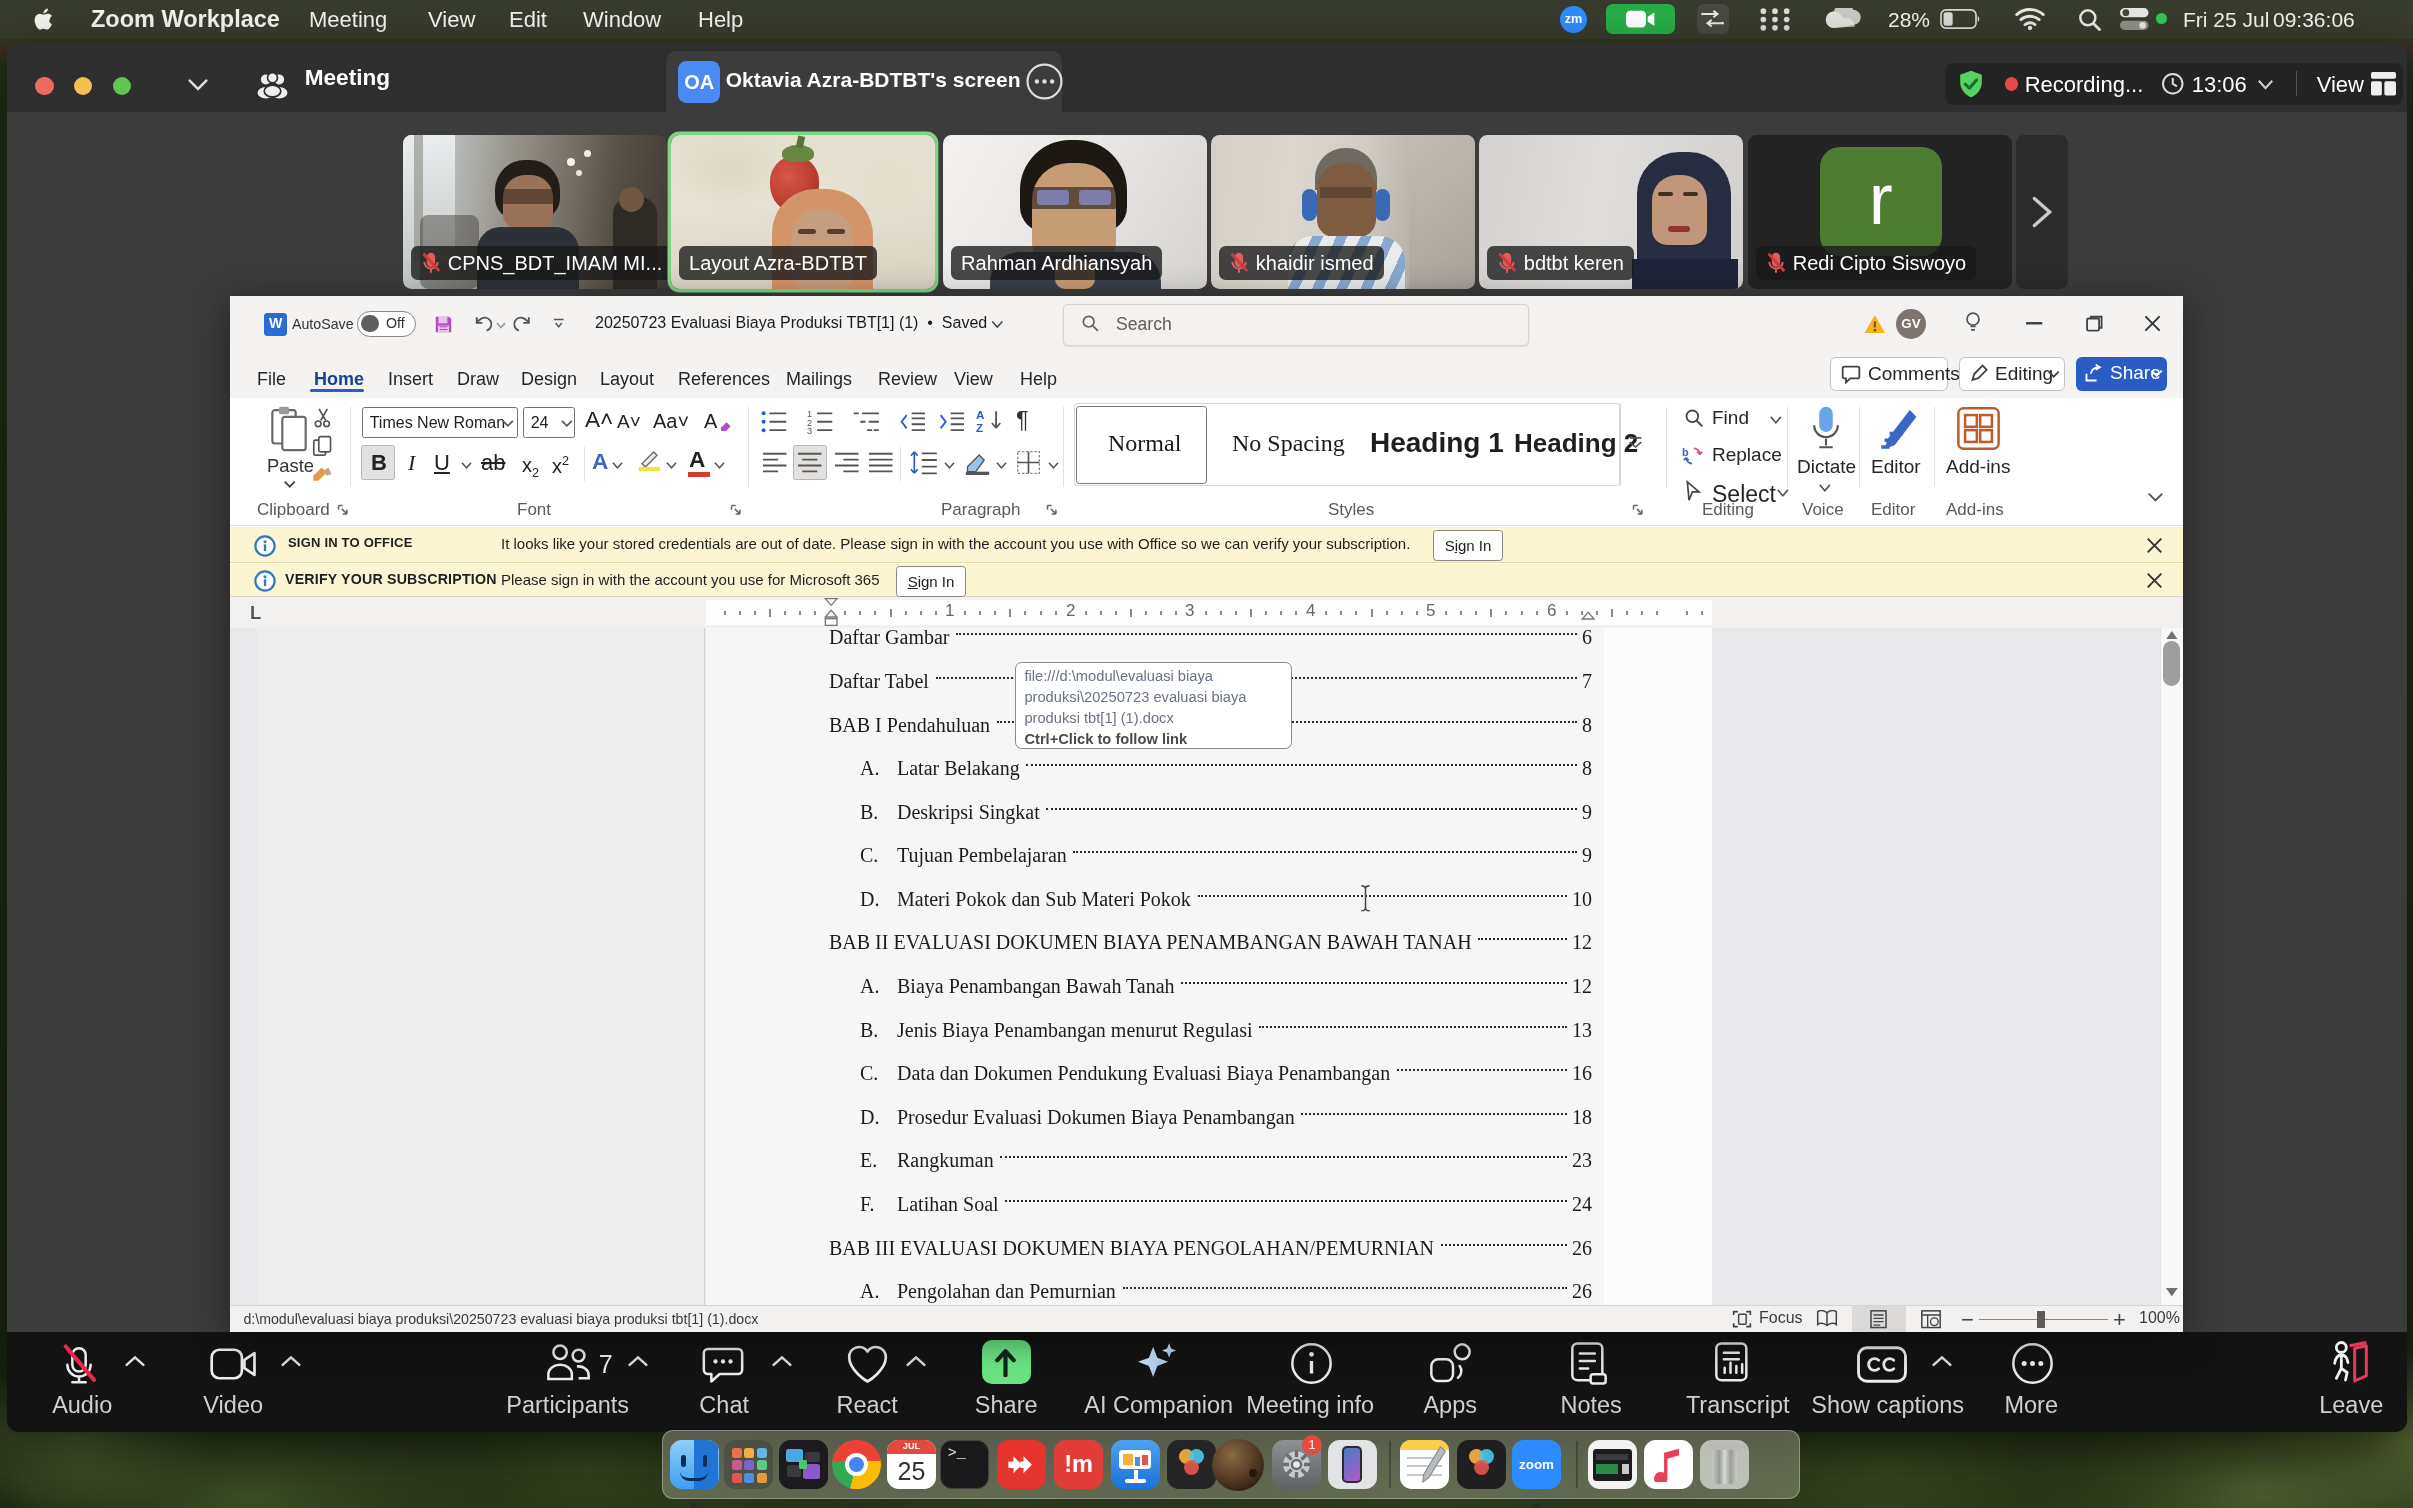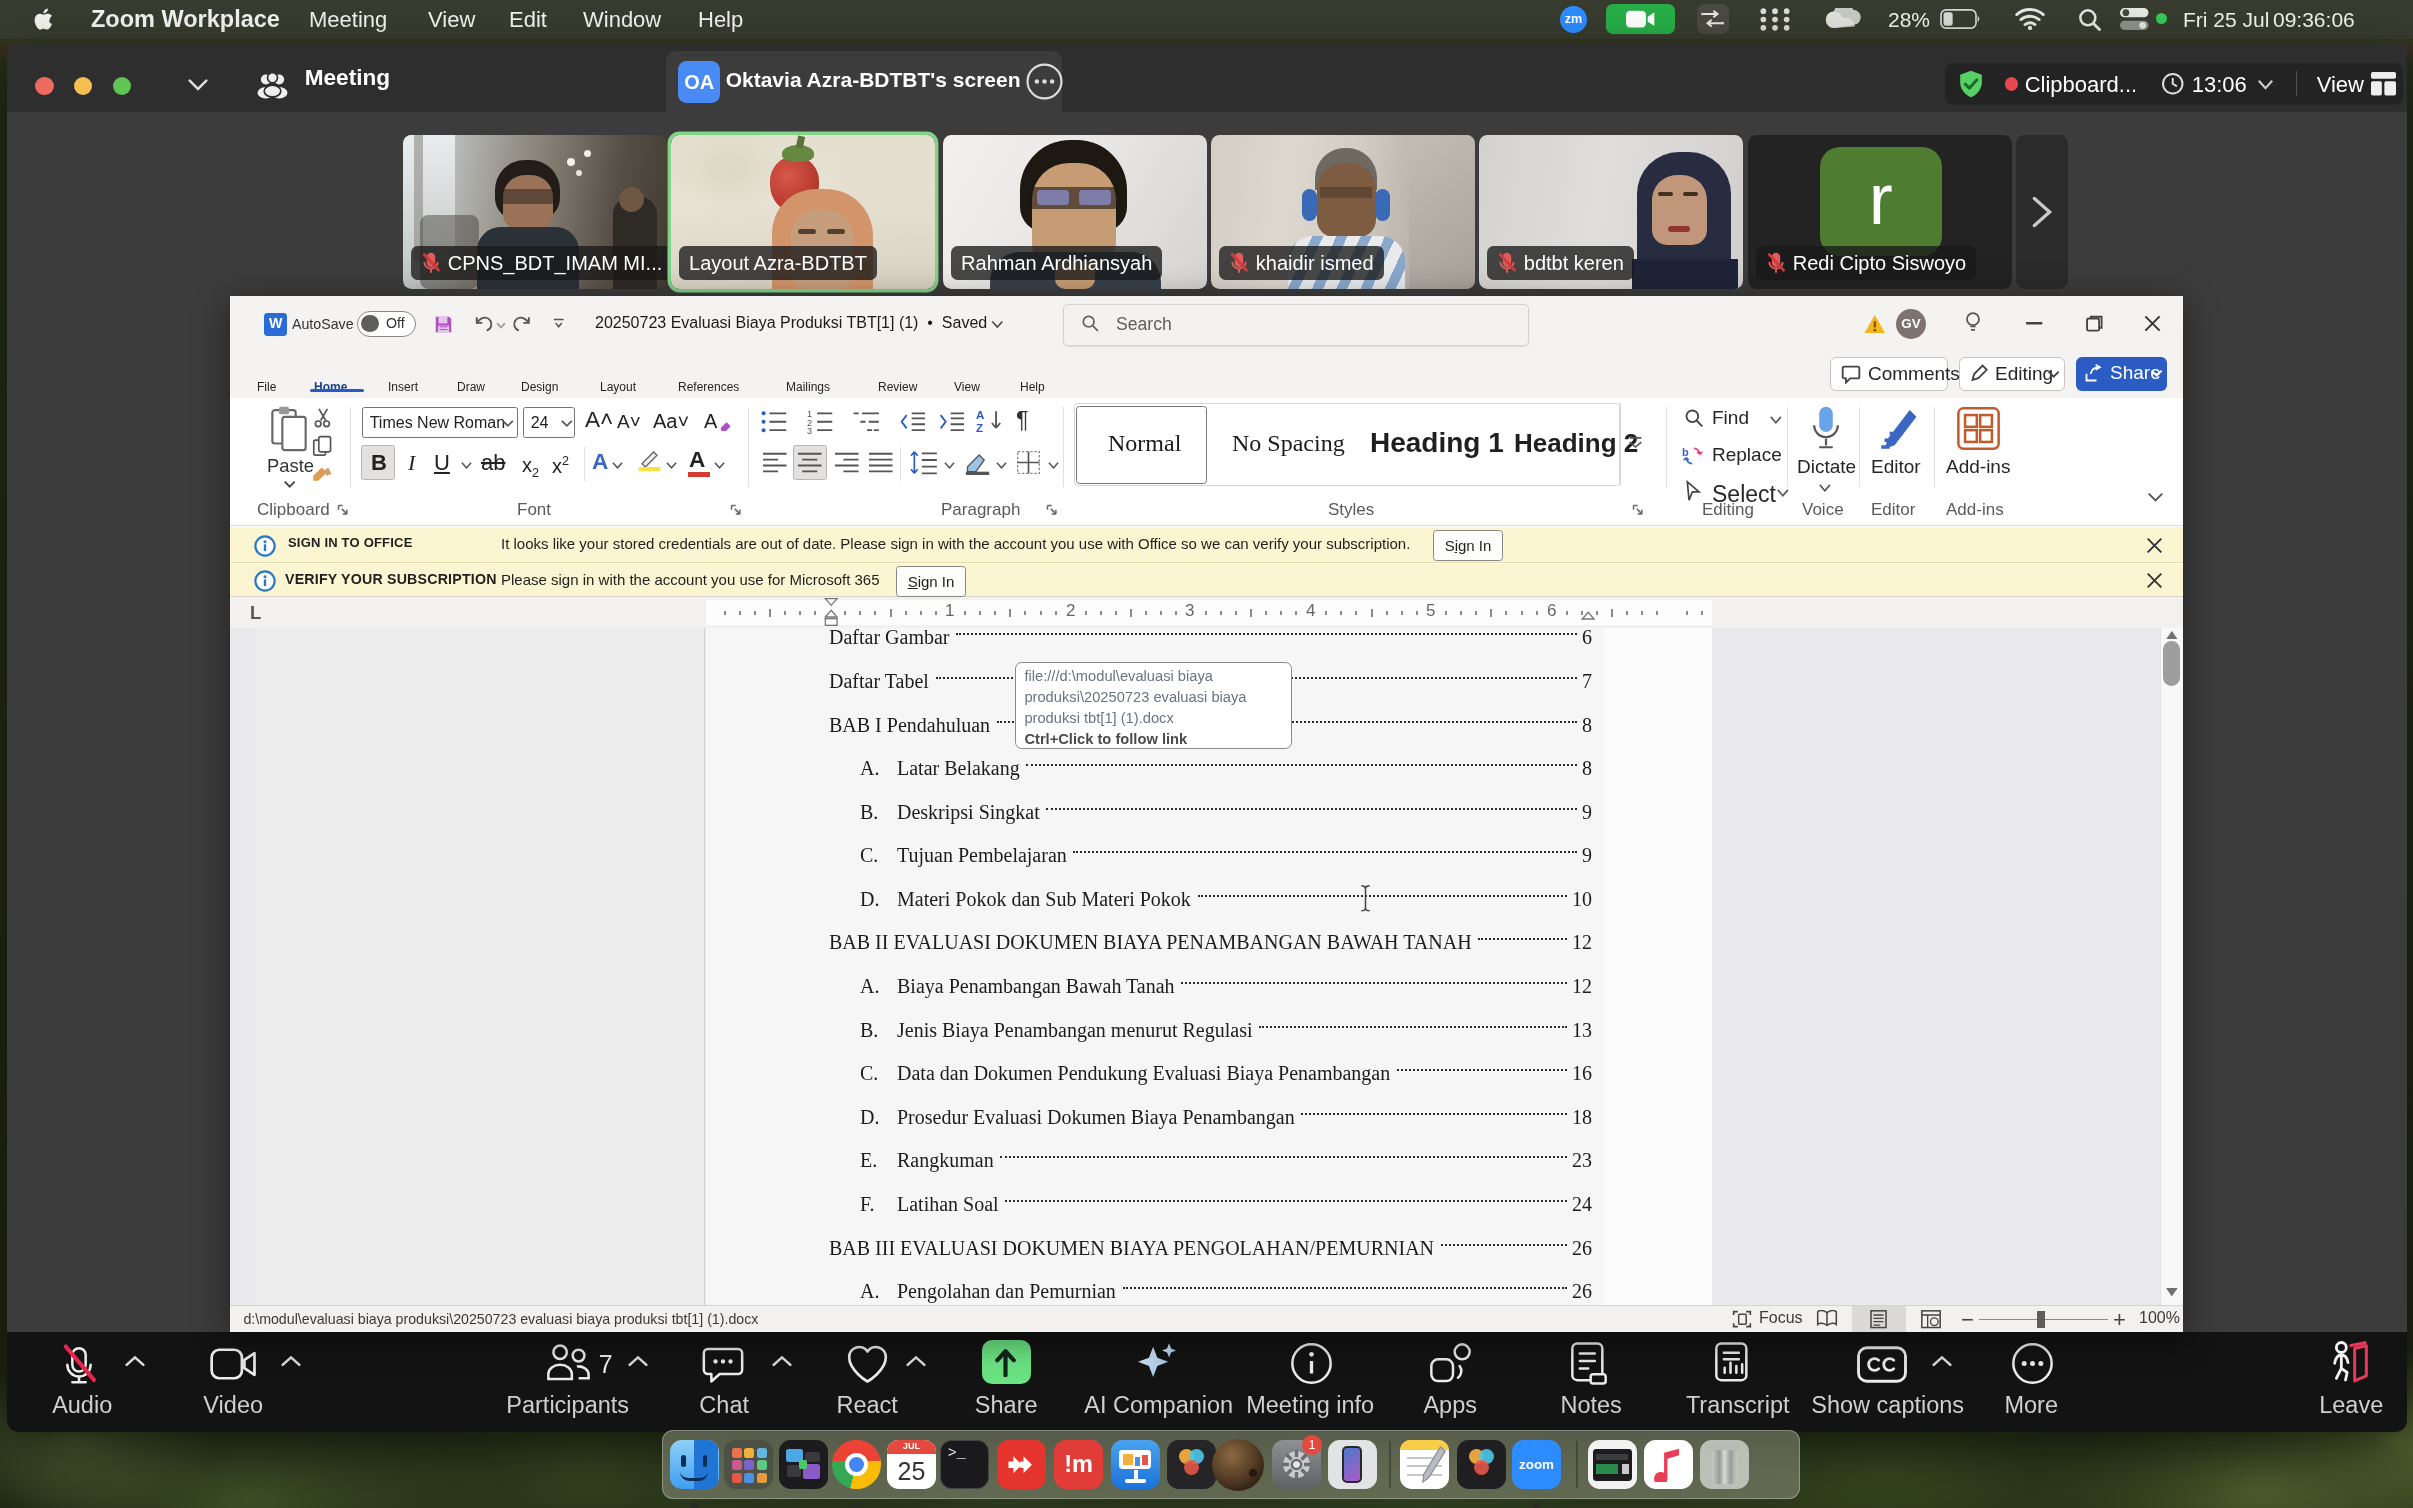--- a/index.html
+++ b/index.html
@@ -44,21 +44,21 @@
 #wribbon { position:absolute; left:0; top:0; width:1953px; height:230px; border-bottom:0.8px solid #dedcda; }
 .ybar { position:absolute; left:0; width:1953px; background:#fbf5d2; }
 #wruler { position:absolute; left:0; top:301px; width:1953px; height:31px; background:#f2f1f0; }
 #wdoc { position:absolute; left:0; top:332px; width:1953px; height:677px; background:#e9e9eb; overflow:hidden; }
 #wstatus { position:absolute; left:0; top:1009px; width:1953px; height:27px; background:#f3f1f0; border-top:0.8px solid #d6d4d2; font-size:17px; color:#333; }
 .toc { position:absolute; left:599px; width:763px; height:44px; display:flex; align-items:center; font-family:"Liberation Serif", serif; font-size:20px; color:#1c1c1c; white-space:nowrap; }
 .toc .ldr { flex:1; border-bottom:2.5px dotted #2a2a2a; margin:0 5px 6.7px 6.7px; min-width:17px; }
 .toc .sub { display:inline-block; width:37px; margin-left:31px; }
 .rtick { position:absolute; top:11.7px; width:1.7px; height:6.7px; background:#8a8a8a; }
 .rnum { position:absolute; top:4.2px; font-size:17px; color:#666; }
-.mrow { position:absolute; top:30px; font-size:12px; color:#262626; }
+.mrow { position:absolute; top:19px; font-size:18px; color:#262626; }
 .grplabel { position:absolute; top:204px; font-size:17px; color:#5c5a58; }
 .rbdiv { position:absolute; top:111px; width:0.8px; height:80px; background:#e2e0de; }
 .launcher { position:absolute; top:207px; width:13.4px; height:13.4px; }
 
 
 #dock { position:absolute; left:662px; top:1430px; width:1138px; height:69px; background:rgba(148,152,130,.52); border:0.8px solid rgba(255,255,255,.3); border-radius:11px; }
 .dicon { position:absolute; top:9.2px; width:49px; height:49px; border-radius:11.7px; }
 .ddot { position:absolute; top:72px; width:6.7px; height:6.7px; border-radius:50%; background:#2a2a26; }
 .dsep { position:absolute; top:10px; width:1.7px; height:47px; background:rgba(40,40,36,.45); }
 </style>
@@ -160,21 +160,21 @@
             <circle cx="23" cy="23" r="2.6" fill="#ddd"></circle>
             <circle cx="32" cy="23" r="2.6" fill="#ddd"></circle>
           </svg>
       </div>
       <div class="abs" style="left:1938px;top:20px;width:458px;height:42px;background:#232323;border-radius:8.4px">
         <svg class="abs" style="left:11.7px;top:5.9px" width="30" height="30" viewBox="0 0 36 36">
             <path d="M18 2l13 5v9c0 8-5.5 15-13 18C10.5 31 5 24 5 16V7z" fill="#57d163"></path>
             <path d="M11 18l5 5 9-10" stroke="#1d6b2a" stroke-width="3.6" fill="none" stroke-linecap="round" stroke-linejoin="round"></path>
           </svg>
         <div class="abs" style="left:60px;top:14.2px;width:13.4px;height:13.4px;border-radius:50%;background:#e5484d"></div>
-        <span class="abs" style="left:80px;top:9.2px;color:#fff;font-size:22px">Clipboard...</span>
+        <span class="abs" style="left:80px;top:9.2px;color:#fff;font-size:22px">Recording...</span>
         <svg class="abs" style="left:216px;top:9.2px" width="23.5" height="23.5" viewBox="0 0 28 28">
             <circle cx="14" cy="14" r="11.6" stroke="#ddd" stroke-width="2.4" fill="none"></circle>
             <path d="M14 7v7l5 3" stroke="#ddd" stroke-width="2.4" fill="none"></path>
           </svg>
         <span class="abs" style="left:247px;top:9.2px;color:#fff;font-size:22px">13:06</span>
         <svg class="abs" style="left:312px;top:16px" width="17" height="11.7" viewBox="0 0 20 14">
             <path d="M2 2l8 9 8-9" stroke="#ccc" stroke-width="2.6" fill="none"></path>
           </svg>
         <div class="abs" style="left:351px;top:8.4px;width:1.7px;height:25px;background:#555"></div>
         <span class="abs" style="left:372px;top:9.2px;color:#fff;font-size:22px">View</span>

